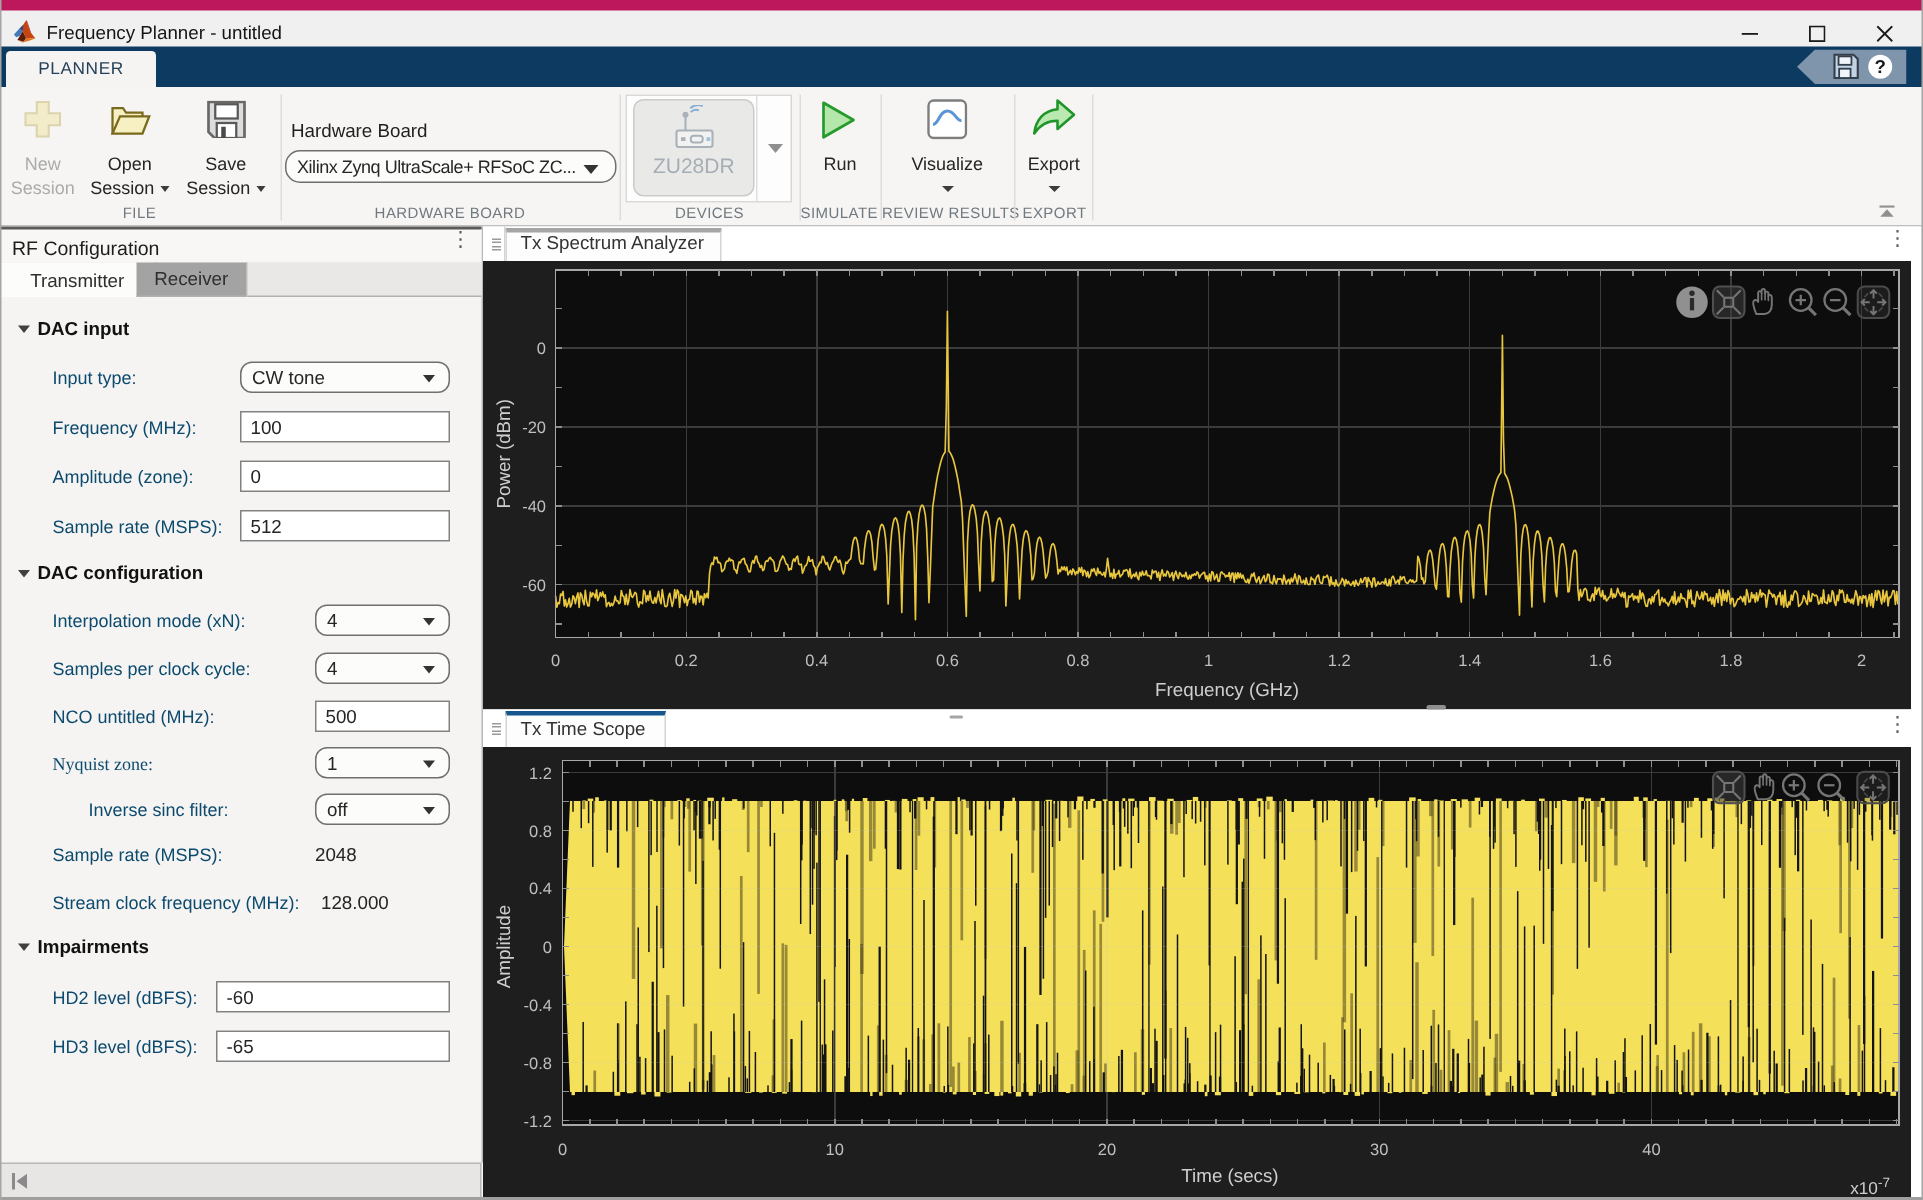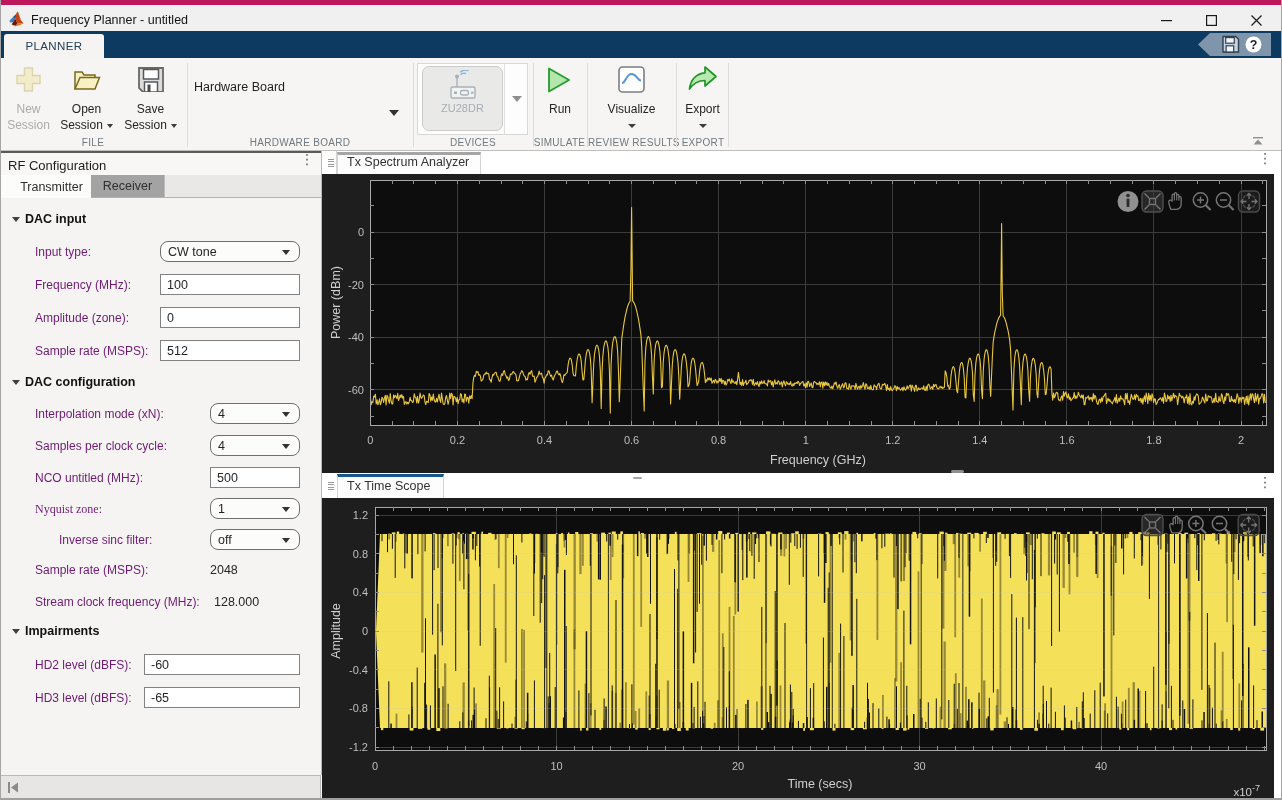--- a/index.html
+++ b/index.html
@@ -1,18 +1,18 @@
 <!DOCTYPE html>
 <html><head><meta charset="utf-8"><style>
 *{margin:0;padding:0;box-sizing:border-box;}
 html,body{width:1282px;height:800px;overflow:hidden;}
 body{font-family:"Liberation Sans",sans-serif;position:relative;background:#f6f5f4;}
 .abs{position:absolute;}
 
-#titlebar{left:0;top:0;width:1282px;height:31px;background:#f0f0f0;border-top:5px solid #be185d;}
+#titlebar{left:0;top:0;width:1282px;height:31px;background:#f0f0f0;border-top:7px solid #be185d;}
 #title-text{left:31px;top:8px;font-size:12.5px;color:#151515;}
 .winbtn{top:0;height:31px;width:45px;display:flex;align-items:center;justify-content:center;}
 
 #band{left:0;top:31px;width:1282px;height:27px;background:#0d3a61;}
 #plannertab{left:4px;top:34px;width:100px;height:24px;background:#f5f4f3;border-radius:3px 3px 0 0;display:flex;align-items:center;justify-content:center;font-size:11.5px;color:#24405a;letter-spacing:0.4px;}
 
 #toolstrip{left:0;top:58px;width:1282px;height:93px;background:#f6f5f4;border-bottom:1px solid #c0bfbe;}
 .vsep{top:5px;height:84px;width:1px;background:#dddcdb;}
 .glabel{top:79px;font-size:10px;color:#70797f;text-align:center;letter-spacing:0.3px;white-space:nowrap;}
 .btn-txt{font-size:12px;color:#252525;text-align:center;line-height:16px;}
@@ -22,21 +22,21 @@
 #lpanel{left:0;top:151px;width:322px;height:624px;background:#f5f4f2;border-right:1px solid #b9b8b6;}
 #lpanel-head{left:0;top:0;width:321px;height:36px;background:#f8f7f6;border-top:2px solid #5a5a5a;}
 #lp-title{left:8px;top:5px;font-size:13px;color:#1d1d1d;}
 #lp-tabs{left:0;top:24px;width:321px;height:23px;background:#e9e8e6;}
 .lp-tab{top:0;height:23px;display:flex;align-items:center;justify-content:center;font-size:12.5px;color:#2e2e2e;}
 #tab-trans{left:0;width:104px;background:#fcfcfb;border-right:1px solid #bdbcba;}
 #tab-recv{left:91px;width:74px;background:#a3a3a3;border-right:1px solid #bdbcba;border-bottom:1px solid #b2b1af;}
 #tab-rest{left:165px;width:156px;background:#e9e8e6;border-bottom:1px solid #b2b1af;}
 .sect{font-size:12.5px;font-weight:bold;color:#111;}
 .sect .tri{display:inline-block;width:0;height:0;border-left:4.5px solid transparent;border-right:4.5px solid transparent;border-top:5.5px solid #404040;margin-right:5px;position:relative;top:-1px;}
-.flabel{font-size:12px;color:#701a75;}
+.flabel{font-size:12px;color:#0c4a6e;}
 .tinput{background:#fff;border:1px solid #828282;font-size:12.5px;color:#262626;padding:0 0 0 6px;display:flex;align-items:center;}
 .combo{background:#fcfcfb;border:1px solid #6f6f6f;border-radius:8px;font-size:12.5px;color:#262626;display:flex;align-items:center;padding-left:7px;position:absolute;white-space:nowrap;overflow:hidden;}
 .combo .car{position:absolute;right:9px;top:50%;margin-top:-2px;width:0;height:0;border-left:4.5px solid transparent;border-right:4.5px solid transparent;border-top:5px solid #333;}
 .val{font-size:12.5px;color:#262626;}
 
 #lp-bottom{left:0;top:775px;width:321px;height:23px;background:#e7e6e5;border-top:1px solid #bab9b8;border-right:1px solid #b9b8b6;position:absolute;}
 
 #rstrip{left:1274px;top:151px;width:7px;height:647px;background:#ffffff;position:absolute;}
 .paneltabs{background:#ffffff;}
 .ptab-grip{position:absolute;left:6px;top:8px;width:6px;}
@@ -101,41 +101,42 @@
   <path d="M1 1 h24 v24 h-20 l-4 -4 z" fill="#dcdcdc" stroke="#686868" stroke-width="1.8"></path>
   <rect x="5.5" y="2.5" width="15" height="9.5" fill="#ffffff" stroke="#585858" stroke-width="1.5"></rect>
   <rect x="6.5" y="15" width="13" height="10" fill="#ffffff" stroke="#585858" stroke-width="1.5"></rect>
   <rect x="9.5" y="17.5" width="3" height="7.5" fill="#4a4a4a"></rect>
  </svg>
  <div class="btn-txt abs" style="left:120px;top:43px;width:61px;">Save<br>Session<span class="dropcaret"></span></div>
  <div class="glabel abs" style="left:40px;width:106px;">FILE</div>
  <div class="vsep abs" style="left:187px"></div>
 
  <div class="abs" style="left:194px;top:22px;font-size:12.5px;color:#1f1f1f;">Hardware Board</div>
+ <div class="combo" style="left:190px;top:42px;width:221px;height:22px;font-size:12px;letter-spacing:-0.3px;border-radius:10px;">Xilinx Zynq UltraScale+ RFSoC ZC...</div>
  <div class="abs" style="left:389px;top:52px;width:0;height:0;border-left:5.5px solid transparent;border-right:5.5px solid transparent;border-top:6px solid #333;"></div>
  <div class="glabel abs" style="left:195px;width:210px;">HARDWARE BOARD</div>
  <div class="vsep abs" style="left:413px"></div>
 
  <div class="abs" style="left:417px;top:5px;width:111px;height:72px;background:#fdfdfd;border:1px solid #d9d8d7;"></div>
  <div class="abs" style="left:422px;top:8px;width:81px;height:65px;background:#e9e9e8;border:1px solid #cccbca;border-radius:7px;"></div>
  <svg class="abs" style="left:446px;top:12px" width="34" height="30" viewBox="0 0 34 30">
   <g stroke="#a9b1b9" fill="none" stroke-width="1.4">
    <rect x="5" y="17" width="24" height="11" rx="1.5" fill="#f2f2f1"></rect>
    <line x1="11" y1="17" x2="11" y2="7"></line>
   </g>
   <circle cx="11" cy="6.5" r="2" fill="#a9b1b9"></circle>
   <g stroke="#85aed6" fill="none" stroke-width="1.3">
    <path d="M14.5 4.8 a5 5 0 0 1 5.5 -1.2"></path>
    <path d="M14.2 2.2 a8 8 0 0 1 8.3 -1.5"></path>
   </g>
   <rect x="8" y="21.5" width="3" height="2.5" fill="#a9b1b9"></rect>
   <rect x="14.5" y="20.5" width="8" height="4.5" rx="2" fill="none" stroke="#a9b1b9" stroke-width="1.3"></rect>
   <rect x="25" y="21.5" width="2.5" height="2.5" fill="#9fc0e0"></rect>
  </svg>
- <div class="abs" style="left:422px;top:44px;width:81px;text-align:center;font-size:11px;color:#a6aeb5;">ZU28DR</div>
+ <div class="abs" style="left:422px;top:44px;width:81px;text-align:center;font-size:14px;color:#a6aeb5;">ZU28DR</div>
  <div class="abs" style="left:504px;top:5px;width:1px;height:72px;background:#e0dfde;"></div>
  <div class="abs" style="left:512px;top:38px;width:0;height:0;border-left:5.5px solid transparent;border-right:5.5px solid transparent;border-top:6px solid #8f8f8f;"></div>
  <div class="glabel abs" style="left:418px;width:110px;">DEVICES</div>
  <div class="vsep abs" style="left:533px"></div>
 
  <svg class="abs" style="left:547px;top:9px" width="24" height="26" viewBox="0 0 24 26">
   <path d="M2 1.5 L22 13 L2 24.5 z" fill="#b5e7ad" stroke="#259b2e" stroke-width="1.8" stroke-linejoin="round"></path>
  </svg>
  <div class="btn-txt abs" style="left:534px;top:43px;width:52px;">Run</div>
  <div class="glabel abs" style="left:531px;width:57px;">SIMULATE</div>

